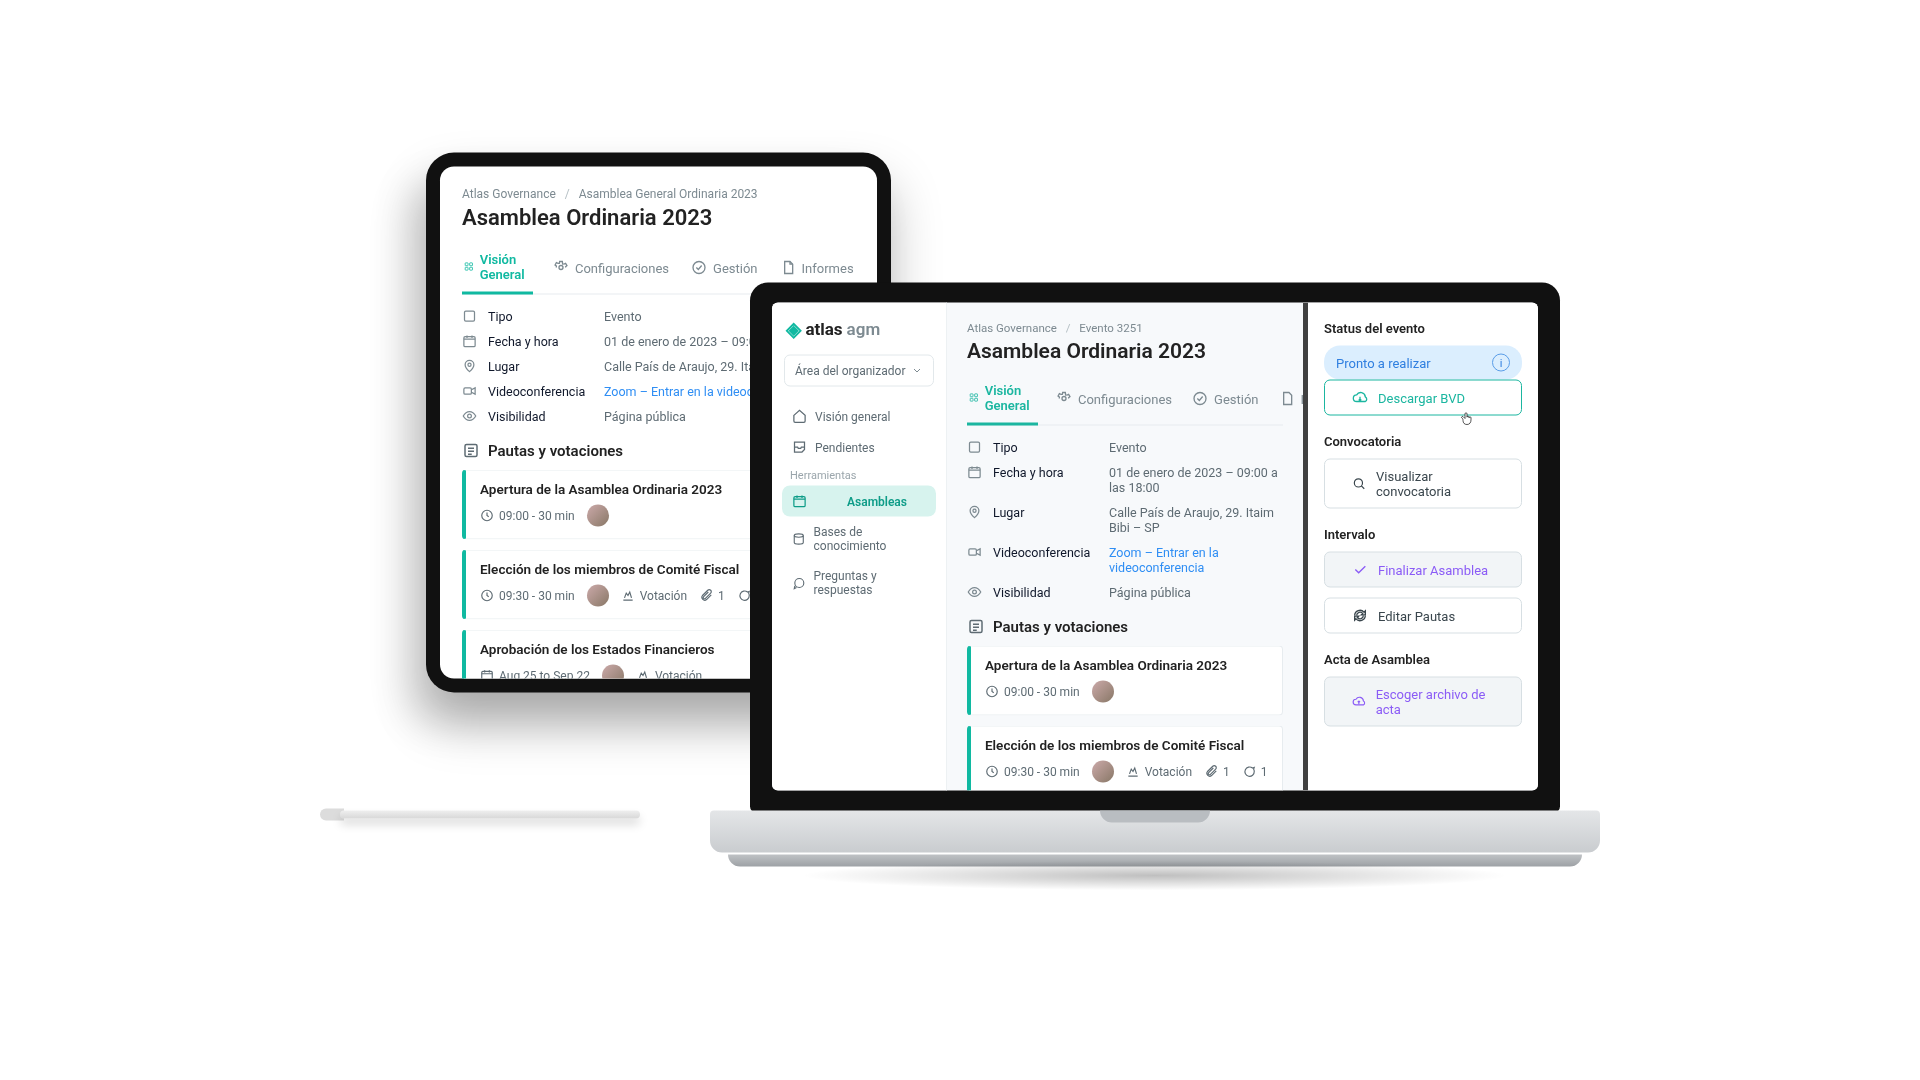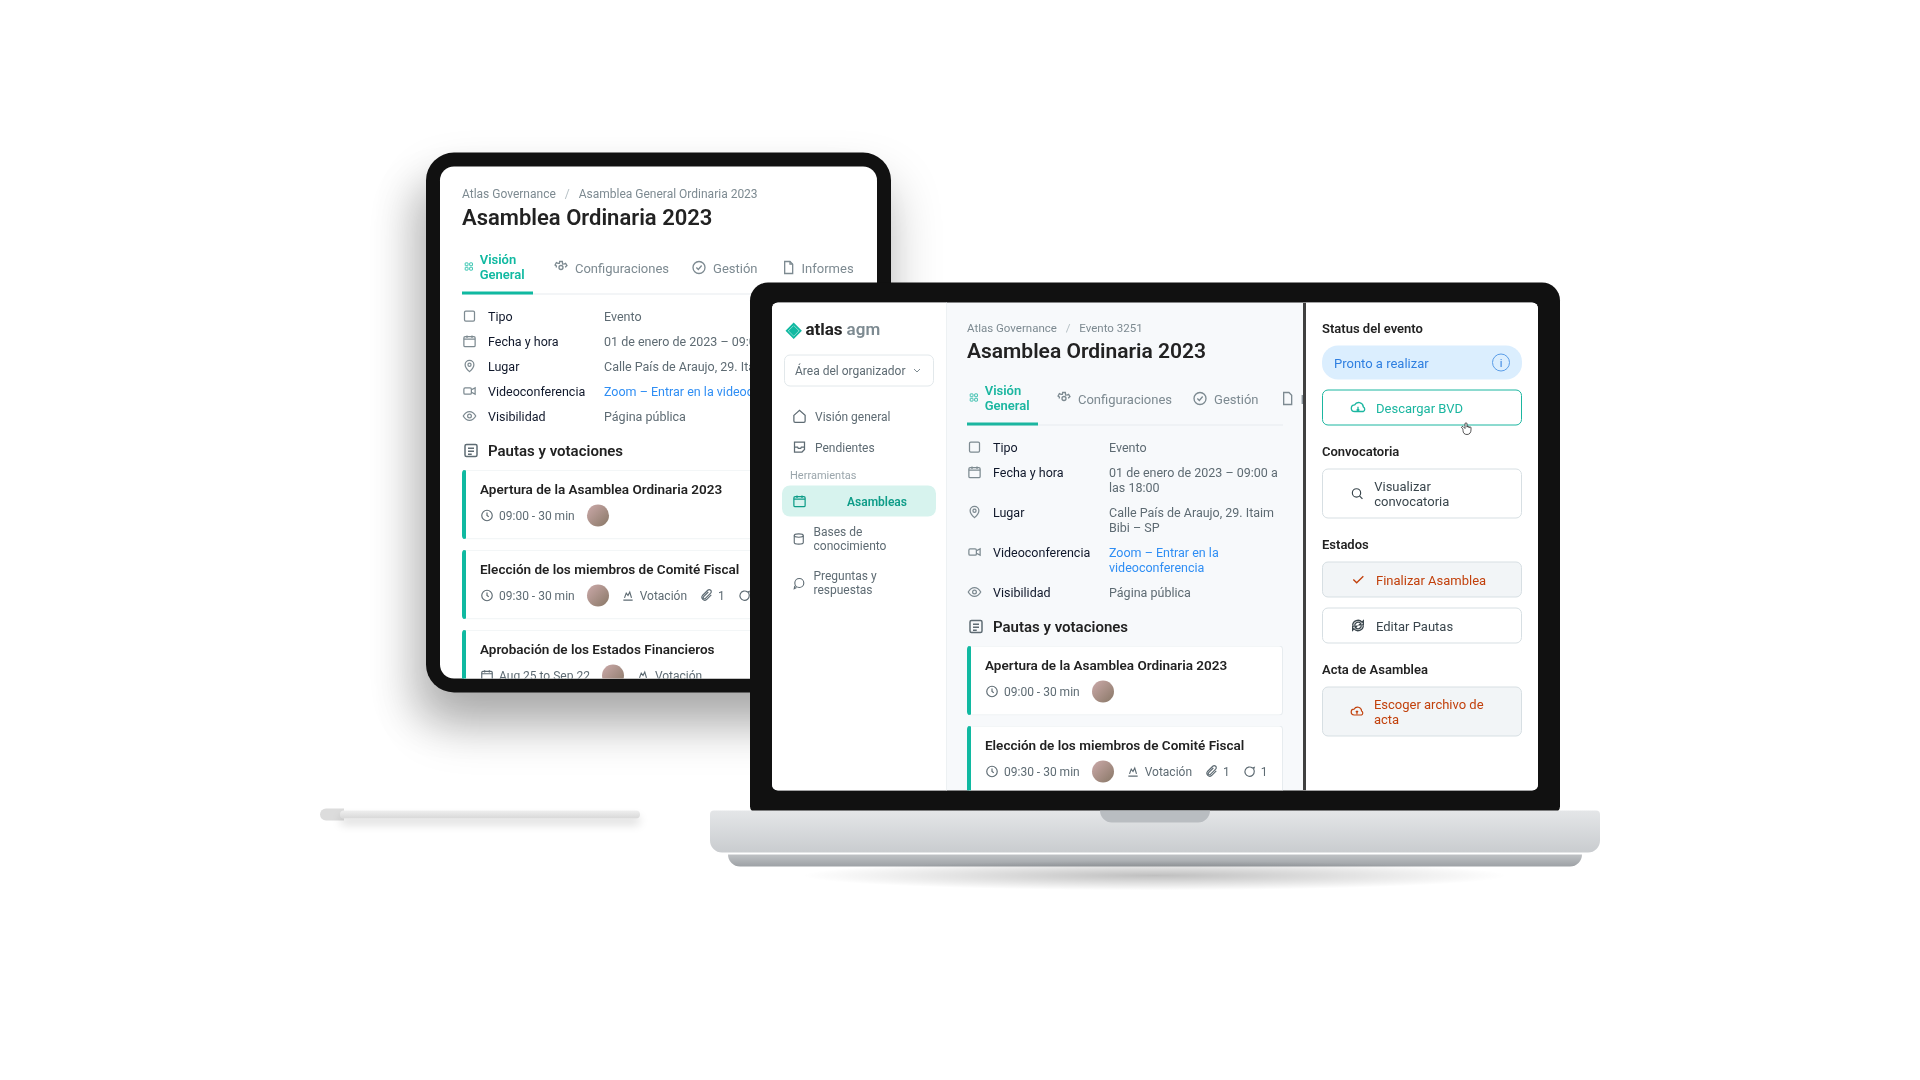--- a/index.html
+++ b/index.html
@@ -51,28 +51,28 @@
   .area svg{width:12px;height:12px;color:#7d8a91;}
   .navh{font-size:11px;color:#9aa5ab;padding:6px 8px 4px;}
   .nav-item{display:flex;align-items:center;gap:8px;padding:8px 10px;border-radius:8px;cursor:pointer;}
   .nav-item svg{width:15px;height:15px;}
   .nav-item.active{background:#d7f3ee;color:#0e9c88;font-weight:600;gap:40px;}
   .main{flex:1;padding:18px 20px;overflow:hidden;color:#222;}
   .bc2{font-size:11.5px;color:#7d8a91;margin-bottom:4px;}
   .bc2 .sep{margin:0 6px;color:#b6c0c5;}
   .tabs2{display:flex;gap:16px;border-bottom:1px solid #e7ecef;margin-bottom:14px;}
   .tabs2 .tab.active{color:#1bb6a0;border-bottom:3px solid #1bb6a0;}
-  .right{width:235px;background:#fff;border-left:3px solid #404040;padding:18px 16px;font-size:13px;color:#222;}
+  .right{width:235px;background:#fff;border-left:5px solid #404040;padding:18px 16px;font-size:13px;color:#222;}
   .right h4{font-size:13px;font-weight:600;margin-bottom:10px;}
-  .status-pill{display:flex;align-items:center;justify-content:space-between;background:#dbeefe;color:#2f7fe0;border-radius:16px;padding:8px 12px;margin-bottom:10px;}
+  .status-pill{display:flex;align-items:center;justify-content:space-between;background:#dbeefe;color:#2f7fe0;border-radius:16px;padding:8px 12px;}
   .status-pill .info{width:18px;height:18px;border:1.5px solid #5a9de8;border-radius:50%;display:flex;align-items:center;justify-content:center;font-size:11px;}
   .btn{display:flex;align-items:center;gap:10px;border:1px solid #d7dfe3;border-radius:6px;padding:9px 27px;cursor:pointer;margin-bottom:10px;color:#3a464d;}
   .btn svg{width:16px;height:16px;}
   .btn.primary{border:1.5px solid #1bb6a0;color:#1bb6a0;position:relative;}
-  .btn.disabled{background:#f2f5f7;color:#c2410c;cursor:default;}
+  .btn.disabled{background:#f2f5f7;color:#8b5cf6;cursor:default;}
   .hand-cursor{position:absolute;right:46px;top:30px;width:36px;height:36px;}
   .divgap{height:8px;}
 </style>
 </head>
 <body>
 
 <div class="stage">
 
   <div class="pencil">
     <div class="pencil-tip"></div>
@@ -465,21 +465,21 @@
           <div class="divgap"></div>
           <h4>Convocatoria</h4>
           <div class="btn">
             <svg viewBox="0 0 24 24" fill="none" stroke="currentColor" stroke-width="2">
                 <circle cx="11" cy="11" r="7"></circle>
                 <path d="M21 21l-5-5"></path>
               </svg>
             <span>Visualizar convocatoria</span>
           </div>
           <div class="divgap"></div>
-          <h4>Estados</h4>
+          <h4>Intervalo</h4>
           <div class="btn disabled">
             <svg viewBox="0 0 24 24" fill="none" stroke="currentColor" stroke-width="2">
                 <path d="M5 12l5 5L20 7"></path>
               </svg>
             <span>Finalizar Asamblea</span>
           </div>
           <div class="btn">
             <svg viewBox="0 0 24 24" fill="none" stroke="currentColor" stroke-width="2">
                 <path d="M4 12a8 8 0 0 1 14-5l2-2v6h-6l2-2a5 5 0 0 0-9 3"></path>
                 <path d="M20 12a8 8 0 0 1-14 5l-2 2v-6h6l-2 2a5 5 0 0 0 9-3"></path>

